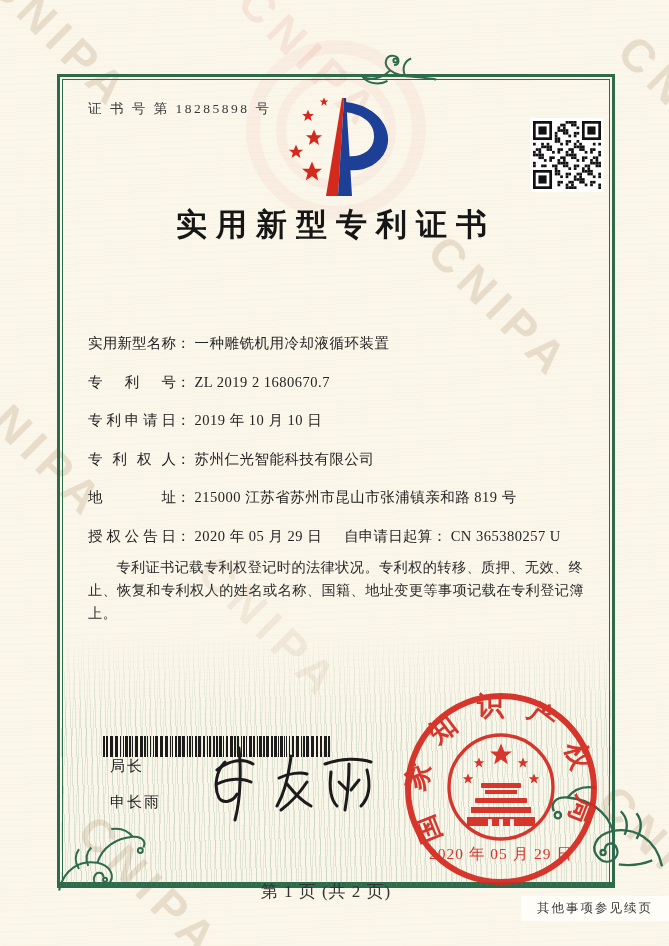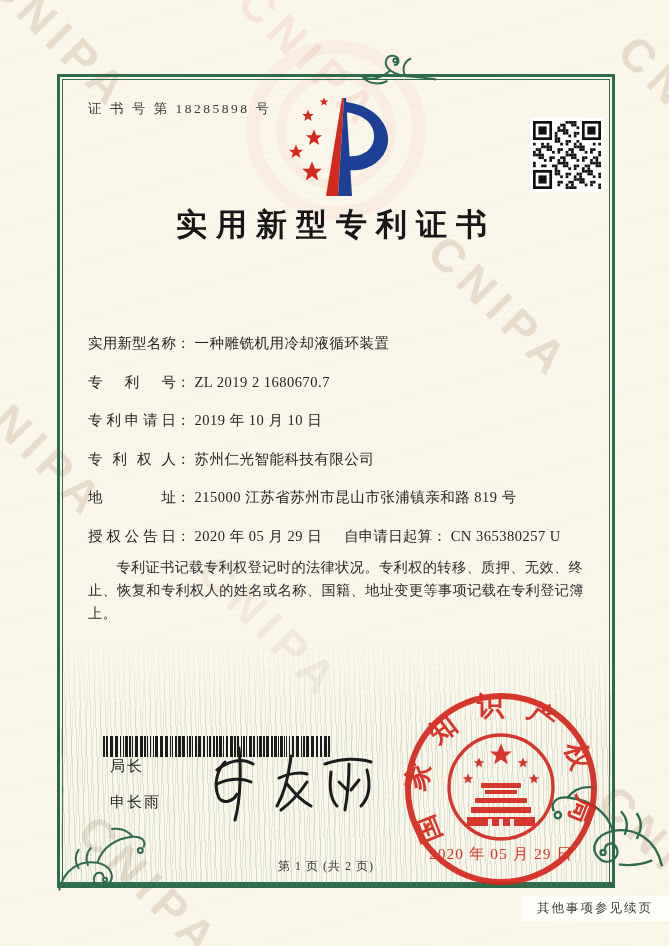--- a/index.html
+++ b/index.html
@@ -101,22 +101,22 @@
   .barcode .gap{background:transparent;height:100%;}
   .sig-block{
     position:absolute;left:110px;top:757px;
     font-family:"Liberation Sans","DejaVu Sans",sans-serif;
     font-size:15px;color:#222;letter-spacing:2px;
   }
   .sig-block .line2{margin-top:17px;}
   .sig-svg{position:absolute;left:195px;top:740px;}
   .seal{position:absolute;left:400px;top:688px;opacity:.93;}
   .footer-page{
-    position:absolute;left:57px;top:858px;width:538px;text-align:center;
-    font-size:12px;color:#333;letter-spacing:1px;
+    position:absolute;left:57px;top:880px;width:538px;text-align:center;
+    font-size:17px;color:#333;letter-spacing:1px;
   }
   .footer-note-wrap{position:absolute;left:0;top:896px;width:669px;text-align:right;}
   .footer-note{
     display:inline-block;background:#fefdf8;padding:4px 16px;
     font-size:12.5px;color:#3a3a3a;letter-spacing:2px;
   }
   .ornament{position:absolute;pointer-events:none;}
 </style>
 </head>
 <body>

